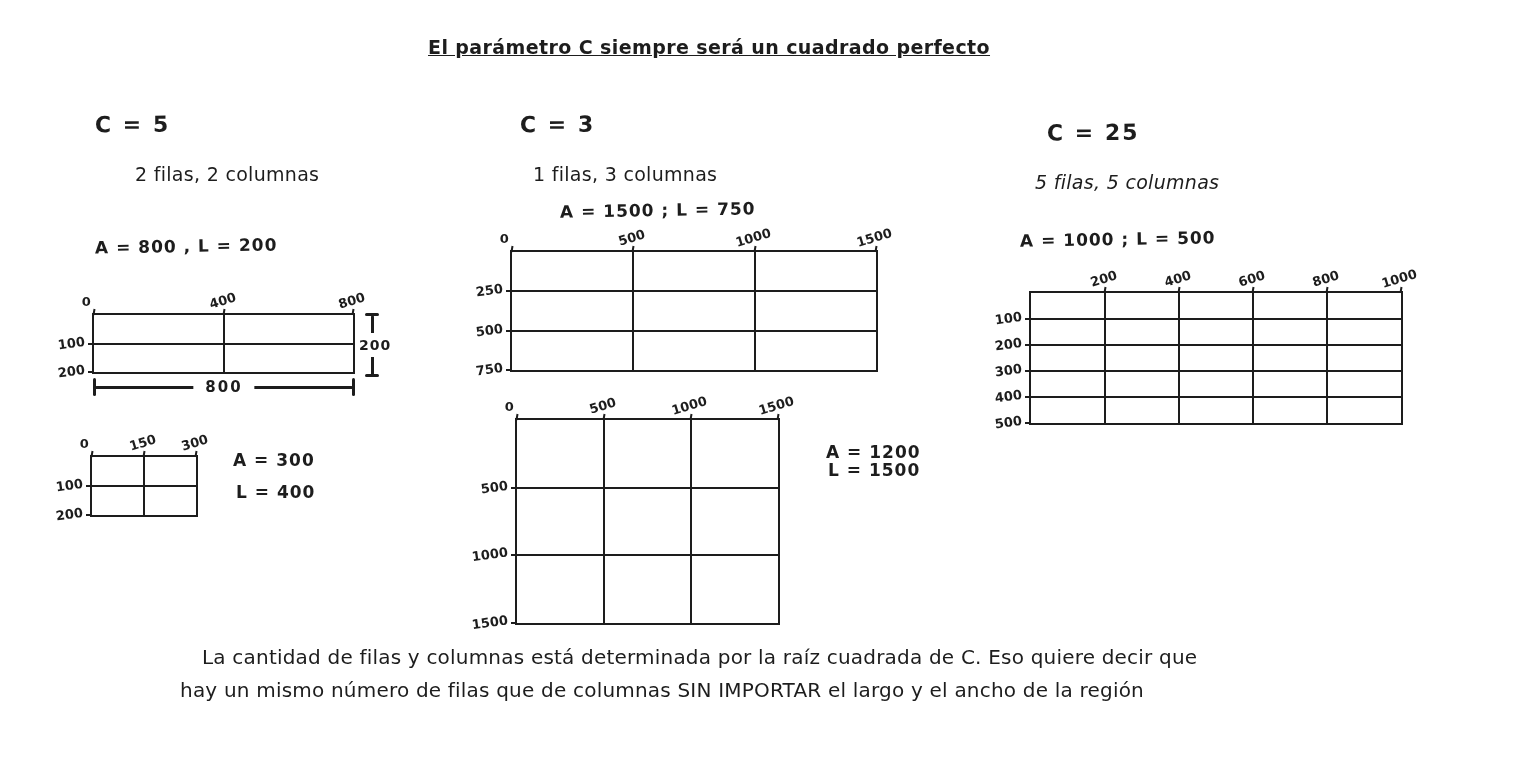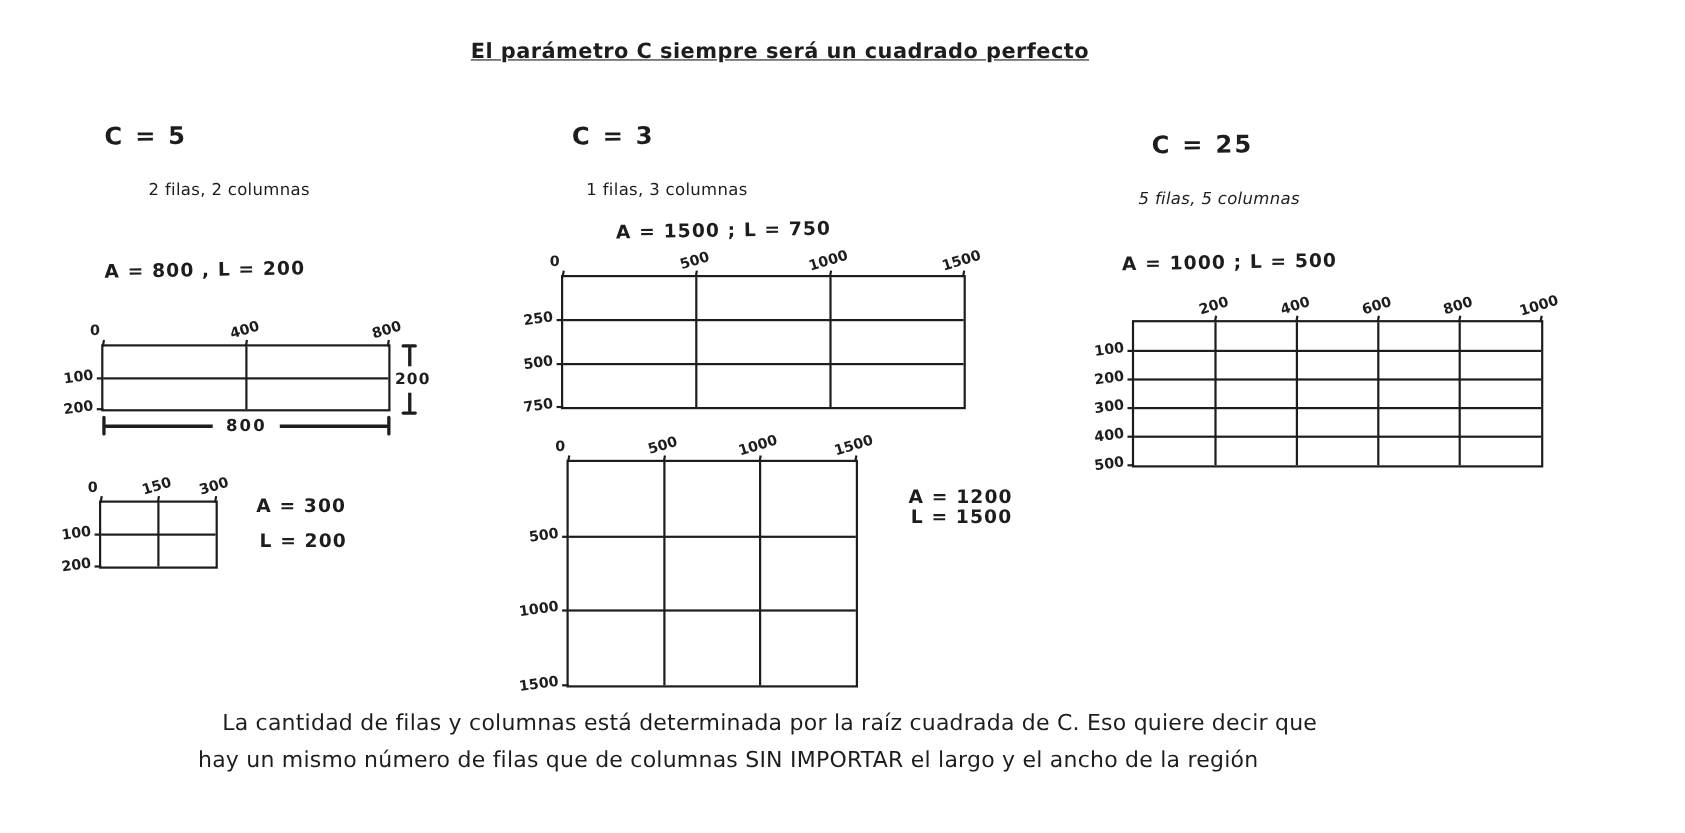--- a/index.html
+++ b/index.html
@@ -3,21 +3,21 @@
 <meta charset="utf-8">
 <style>
   :root{ --ink:#1d1d1d; --paper:#ffffff; }
   html,body{margin:0;padding:0;background:#fff;}
   body{font-family:"DejaVu Sans", sans-serif; color:var(--ink);}
   .canvas{position:relative;width:1532px;height:757px;background:var(--paper);overflow:hidden;}
   .abs{position:absolute;white-space:nowrap;}
 
   .title{font-size:19px;font-weight:600;letter-spacing:.4px;}
   .heading{font-size:22px;font-weight:600;letter-spacing:2px;transform:rotate(-.5deg);}
-  .subtitle{font-size:15px;font-weight:500;letter-spacing:.3px;text-align:right;}
+  .subtitle{font-size:19px;font-weight:500;letter-spacing:.3px;text-align:right;}
   .formula{font-size:17px;font-weight:700;letter-spacing:1px;transform:rotate(-1deg);}
   .sidelabel{font-size:17px;font-weight:700;letter-spacing:1px;}
   .footer-line{font-size:20px;font-weight:500;letter-spacing:.2px;}
 
   
   .grid{position:absolute;border:2px solid var(--ink);box-sizing:border-box;}
   .grid .vline{position:absolute;top:0;bottom:0;width:2px;background:var(--ink);transform:translateX(-1px);}
   .grid .hline{position:absolute;left:0;right:0;height:2px;background:var(--ink);transform:translateY(-1px);}
   .grid .xtick{position:absolute;top:-22px;font-size:13px;font-weight:700;transform:translateX(-55%) rotate(-17deg);}
   .grid .xtick.upright{transform:translateX(-135%) rotate(0deg);top:-21px;}
@@ -87,21 +87,21 @@
       <span class="xtick" style="left: 50%;">150</span>
       <i class="xtm" style="left: 50%;"></i>
       <span class="xtick" style="left: 100%;">300</span>
       <i class="xtm" style="left: 100%;"></i>
       <span class="ytick" style="top: 50%;">100</span>
       <i class="ytm" style="top: 50%;"></i>
       <span class="ytick" style="top: 100%;">200</span>
       <i class="ytm" style="top: 100%;"></i>
     </div>
   <div class="abs sidelabel" style="left:233px;top:450px;">A = 300</div>
-  <div class="abs sidelabel" style="left:236px;top:482px;">L = 200</div>
+  <div class="abs sidelabel" style="left:236px;top:482px;">L = 400</div>
 
   <div class="abs heading" style="left:520px;top:112px;">C = 3</div>
   <div class="abs subtitle" style="left:533px;top:163px;">1 filas, 3 columnas</div>
   <div class="abs formula" style="left:560px;top:200px;">A = 1500 ;   L = 750</div>
 
   <div class="grid" style="left:510px;top:250px;width:368px;height:122px;">
       <div class="vline" style="left: 33.3333%;"></div>
       <div class="vline" style="left: 66.6667%;"></div>
       <div class="hline" style="top: 33.3333%;"></div>
       <div class="hline" style="top: 66.6667%;"></div>

